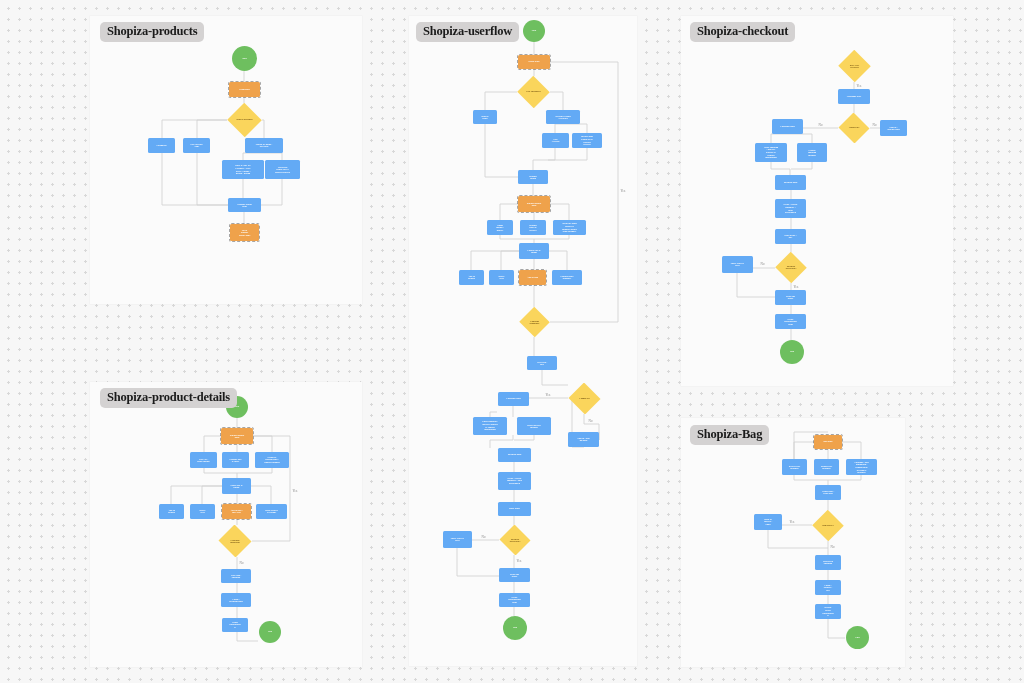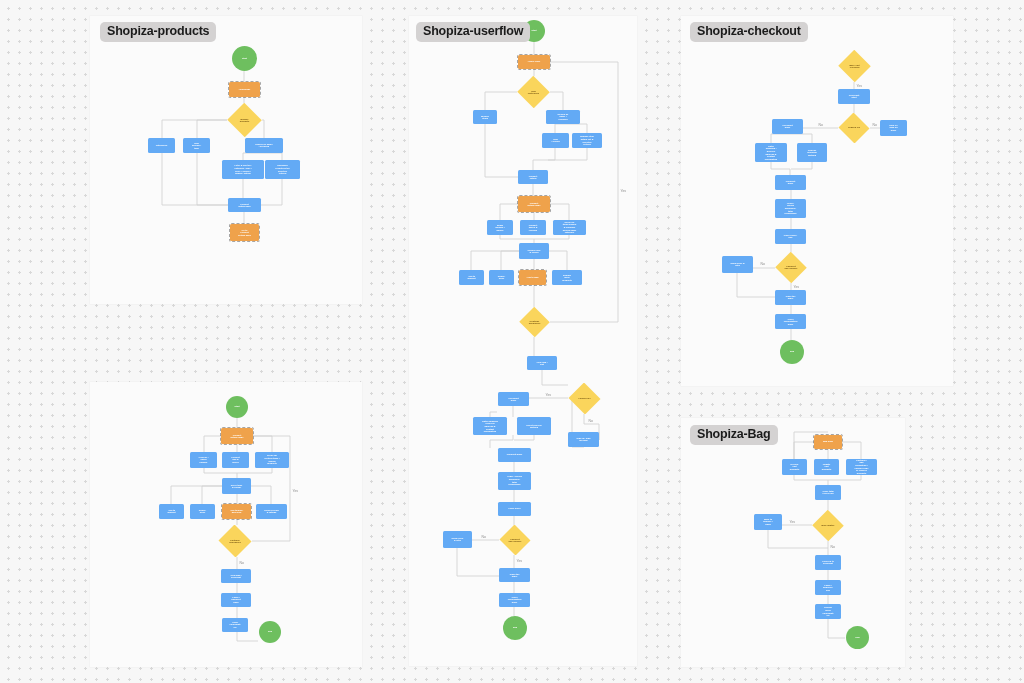--- a/index.html
+++ b/index.html
@@ -6,21 +6,21 @@
   body{
     width:1024px;height:683px;overflow:hidden;
     font-family:"Liberation Sans", sans-serif;
     background-color:#f7f7f7;
     background-image:
       radial-gradient(circle, #d8d8d8 1px, transparent 1.2px);
     background-size:11px 11px;
     background-position:3px 3px;
     position:relative;
   }
-  #canvas{position:absolute;inset:0;}
+  #canvas{position:absolute;inset:0;font-family:Liberation Serif, serif;}
 
   
   .frame{
     position:absolute;
     background:#fbfbfb;
     box-shadow:0 0 0 0.5px rgba(0,0,0,0.035);
   }
   .frame-title{
     position:absolute;
     background:#d4d2d2;
@@ -199,20 +199,21 @@
       <span class="lbl">Login / payment page</span>
     </div>
     <div class="node n-process" style="left: 222px; top: 618px; width: 26px; height: 14px;">
       <span class="lbl">Order confirmation</span>
     </div>
     <div class="node n-terminal" style="left: 259px; top: 621px; width: 22px; height: 22px;">
       <span class="lbl">End</span>
     </div>
     <div class="elabel" style="left: 292px; top: 490px;">Yes</div>
     <div class="elabel" style="left: 239px; top: 562px;">No</div>
+    <div class="frame-title" style="left: 100px; top: 388px;">Shopiza-product-details</div>
     <div class="frame" style="left: 409px; top: 16px; width: 228px; height: 650px;"></div>
     <svg class="edges" width="1024" height="683">
       <path d="M534,42 L534,55"></path>
       <path d="M534,69 L534,76"></path>
       <path d="M517,92 L485,92 L485,110"></path>
       <path d="M550,92 L563,92 L563,110"></path>
       <path d="M563,124 L555,124 L555,133"></path>
       <path d="M563,124 L587,124 L587,133"></path>
       <path d="M555,148 L555,160 L533,160 L533,170"></path>
       <path d="M587,148 L587,160 L548,160"></path>

